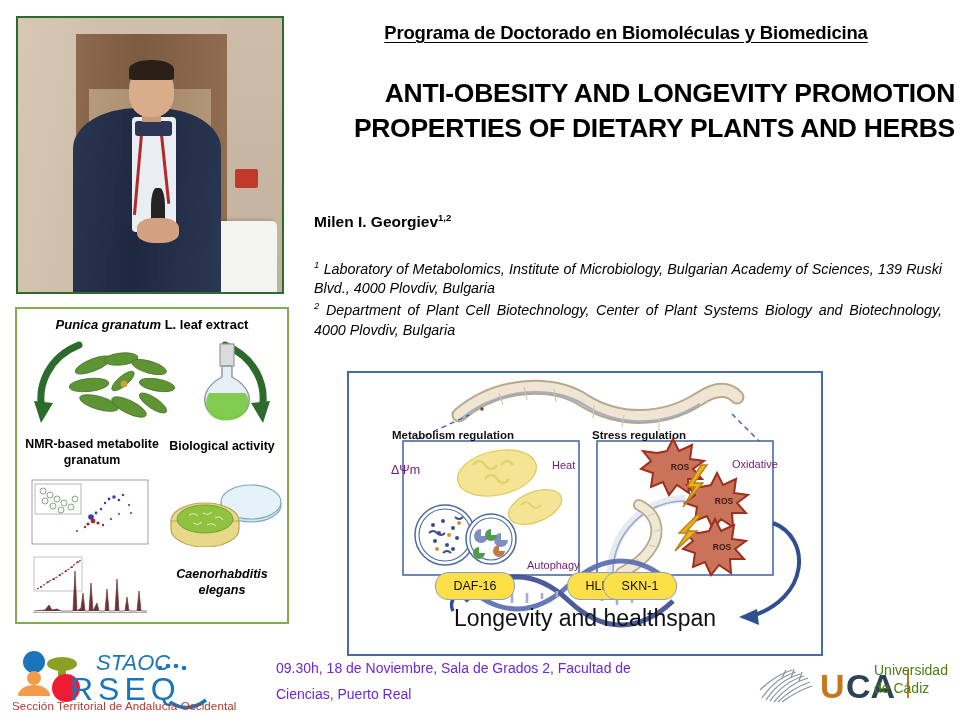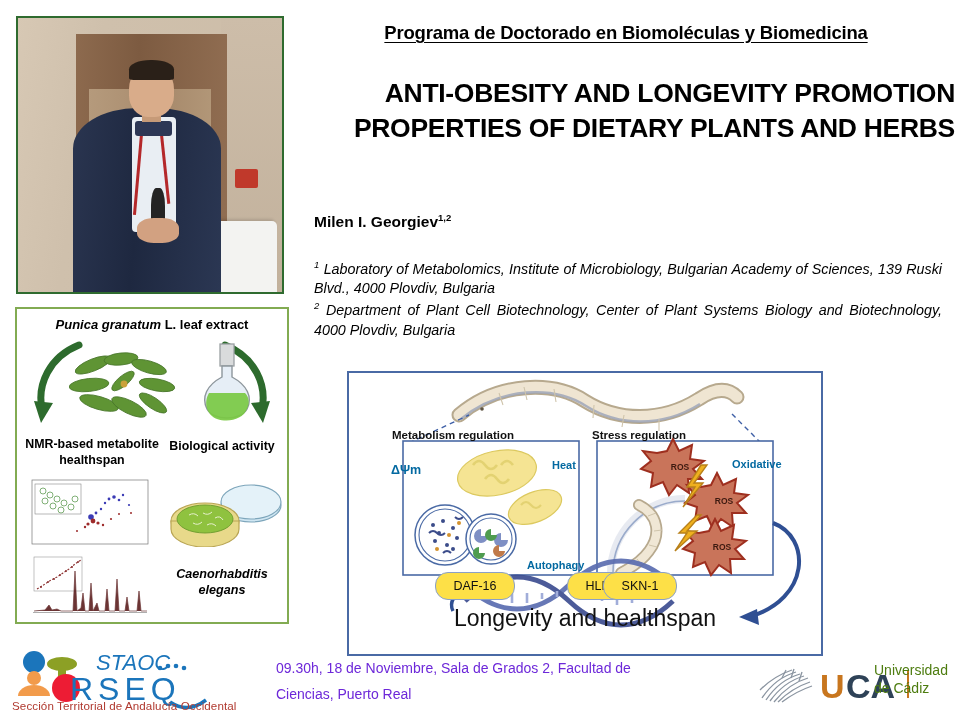--- a/index.html
+++ b/index.html
@@ -76,21 +76,21 @@
   #ga-celegans-label{position:absolute;left:140px;top:258px;width:130px;text-align:center;
       font-size:12.6px;font-weight:bold;font-style:italic;line-height:1.25;}
 
   
   #mechanism-diagram{position:absolute;left:347px;top:371px;width:476px;height:285px;
       border:2px solid #4a6aa5;box-sizing:border-box;background:#fff;}
   #md-svg{position:absolute;left:0;top:0;width:100%;height:100%;}
   .md-label{position:absolute;font-size:11.5px;font-weight:bold;color:#111;}
   #md-metab-label{left:43px;top:56px;}
   #md-stress-label{left:243px;top:56px;}
-  .md-sub{position:absolute;font-size:11px;color:#0369a1;font-weight:bold;}
+  .md-sub{position:absolute;font-size:11px;color:#701a75;font-weight:normal;}
   #md-dpsi{left:42px;top:90px;font-size:12.5px;}
   #md-autophagy{left:178px;top:186px;}
   #md-heat{left:203px;top:86px;}
   #md-oxidative{left:383px;top:85px;}
   #md-longevity{position:absolute;left:0;top:232px;width:100%;text-align:center;
       font-size:23px;color:#111;}
   .md-tf{position:absolute;top:199px;height:26px;border:1px solid #8aa0c8;
       background:#fde047;border-radius:13px;display:flex;align-items:center;
       justify-content:center;font-size:12.5px;color:#111;}
   #md-tf-daf16{left:86px;width:78px;}
@@ -174,21 +174,21 @@
     </g>
     <circle cx="55" cy="37" r="3.4" fill="#caa13a"></circle>
   </svg>
 
   <svg id="ga-flask" viewBox="0 0 60 86">
     <rect x="23" y="3" width="14" height="22" fill="#d9dbdc" stroke="#9aa0a3" stroke-width="1.3"></rect>
     <path d="M25 25 L25 36 C10 44 4 56 10 68 C16 80 44 80 50 68 C56 56 50 44 35 36 L35 25 Z" fill="#e6eef6" stroke="#8d969c" stroke-width="1.4"></path>
     <path d="M12 52 C6 62 10 74 20 78 C32 82 46 78 50 68 C53 62 52 56 48 52 Z" fill="#7ac943" opacity="0.92"></path>
   </svg>
 
-  <div id="ga-nmr-label">NMR-based metabolite healthspan</div>
+  <div id="ga-nmr-label">NMR-based metabolite granatum</div>
   <div id="ga-bio-label">Biological activity</div>
 
   <svg id="ga-plot-1" viewBox="0 0 118 66">
     <rect x="1" y="1" width="116" height="64" fill="#fff" stroke="#777" stroke-width="0.7"></rect>
     <rect x="4" y="5" width="46" height="30" fill="#fff" stroke="#888" stroke-width="0.6"></rect>
     <g stroke="#4c8f3e" stroke-width="0.7" fill="none">
       <circle cx="12" cy="12" r="3"></circle>
         <circle cx="19" cy="16" r="3"></circle>
         <circle cx="26" cy="20" r="3"></circle>
       <circle cx="33" cy="24" r="3"></circle>

